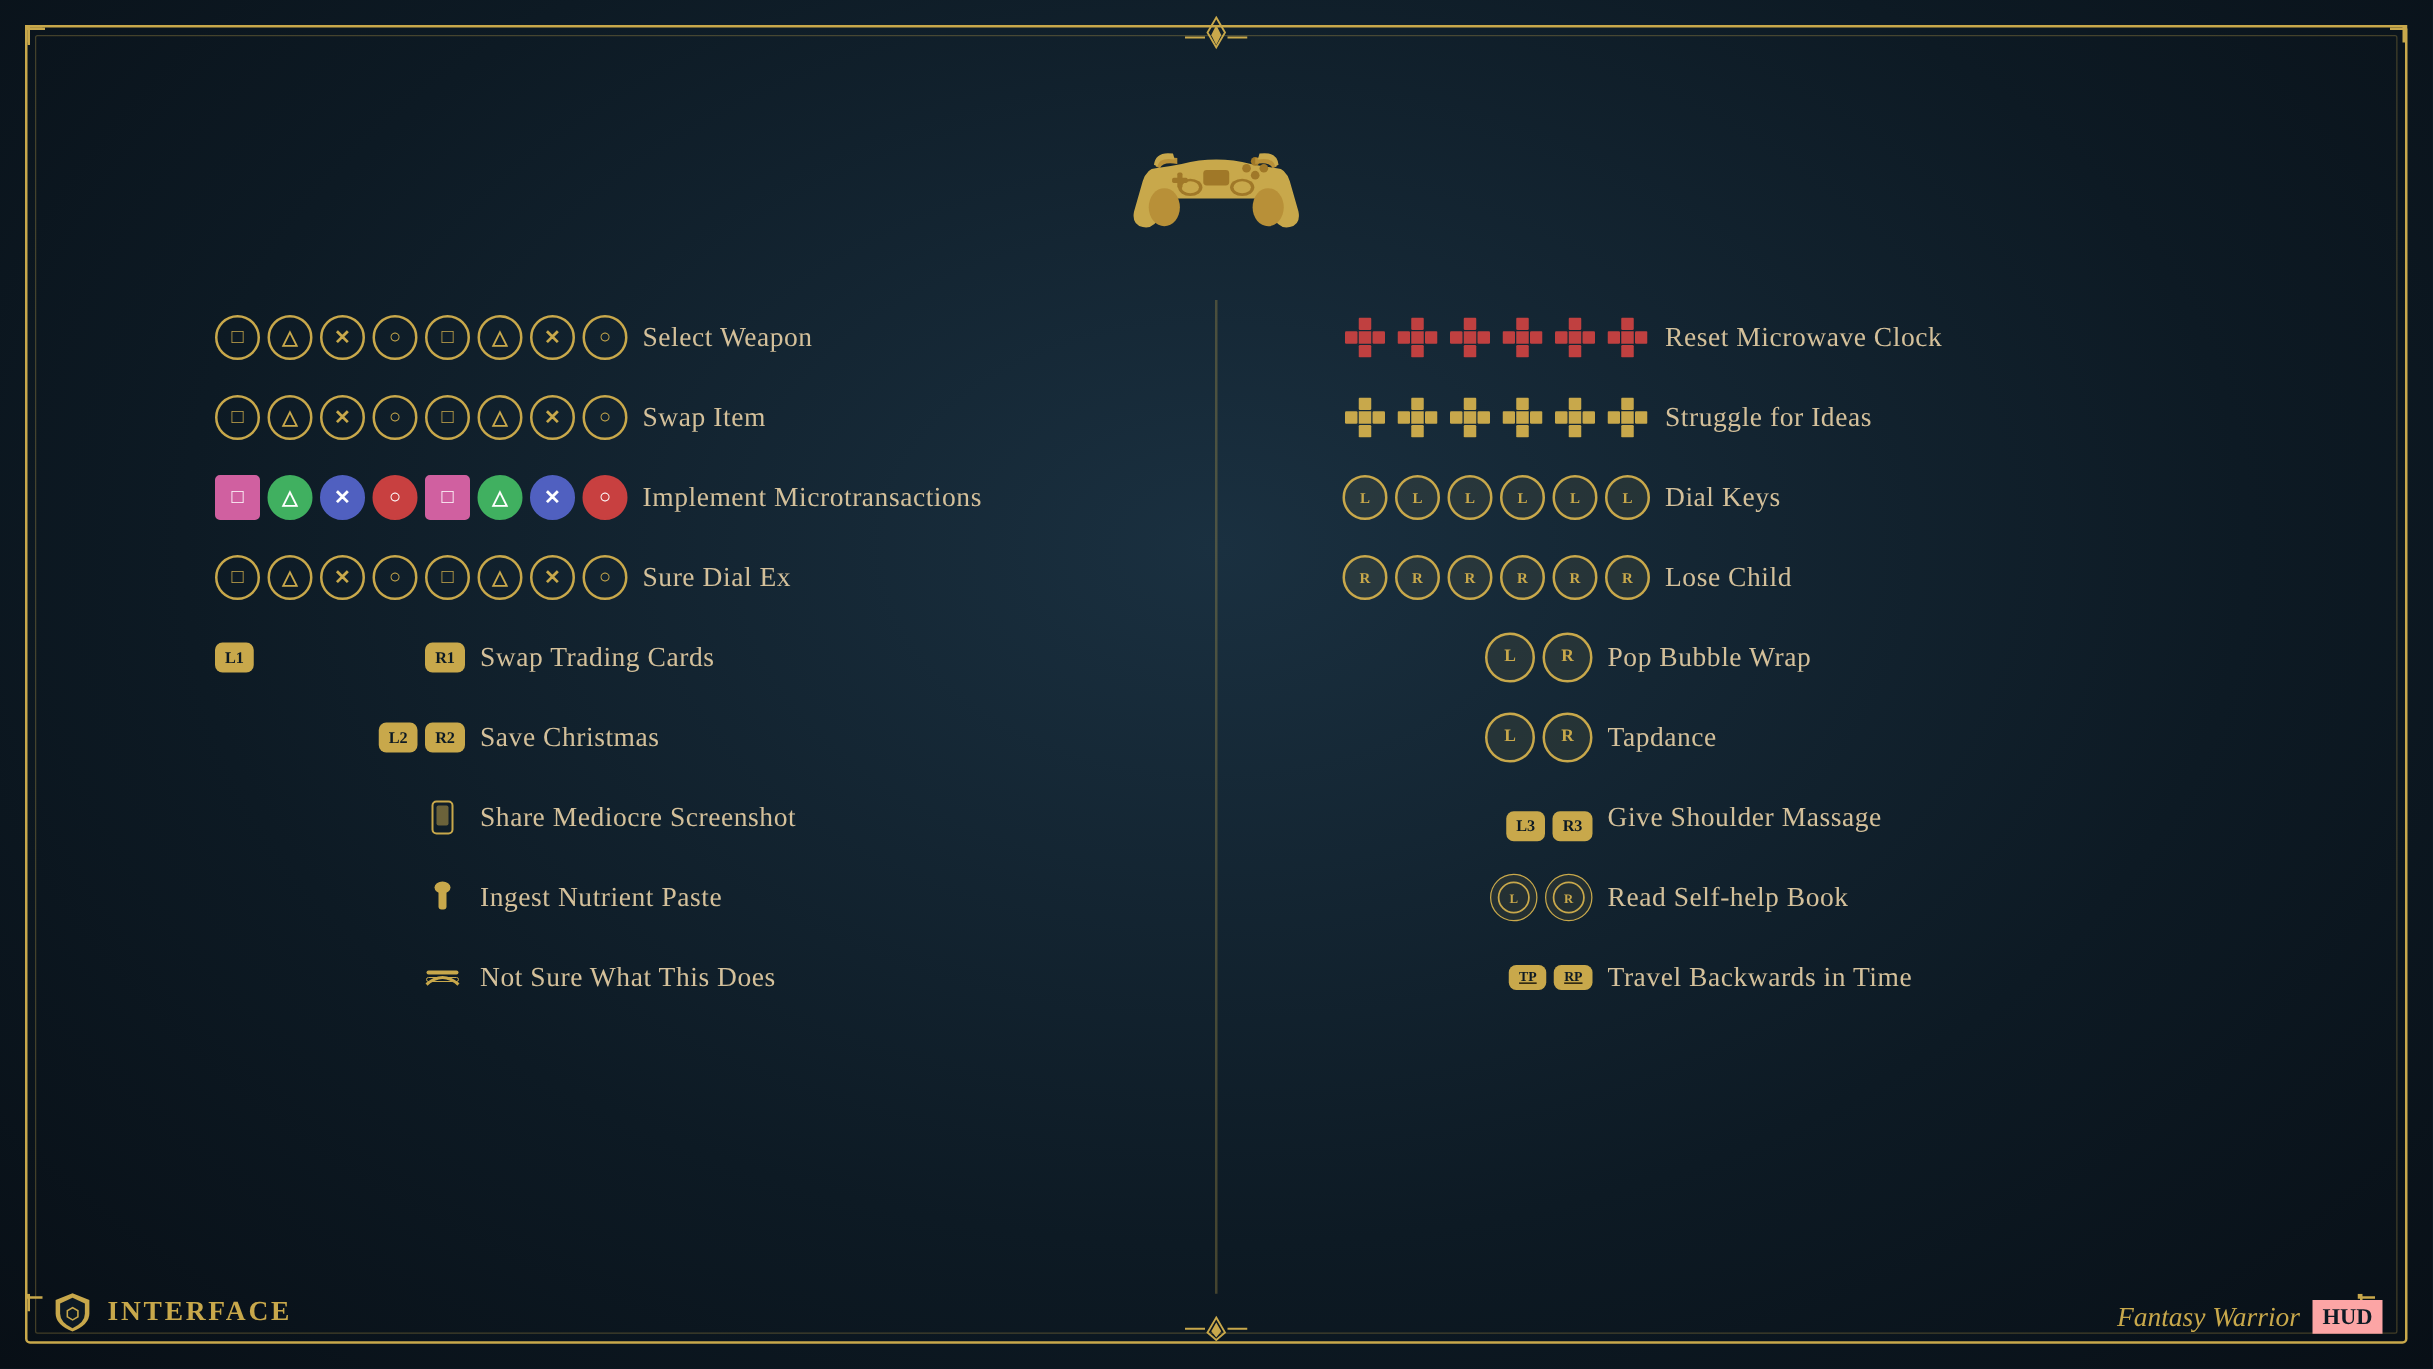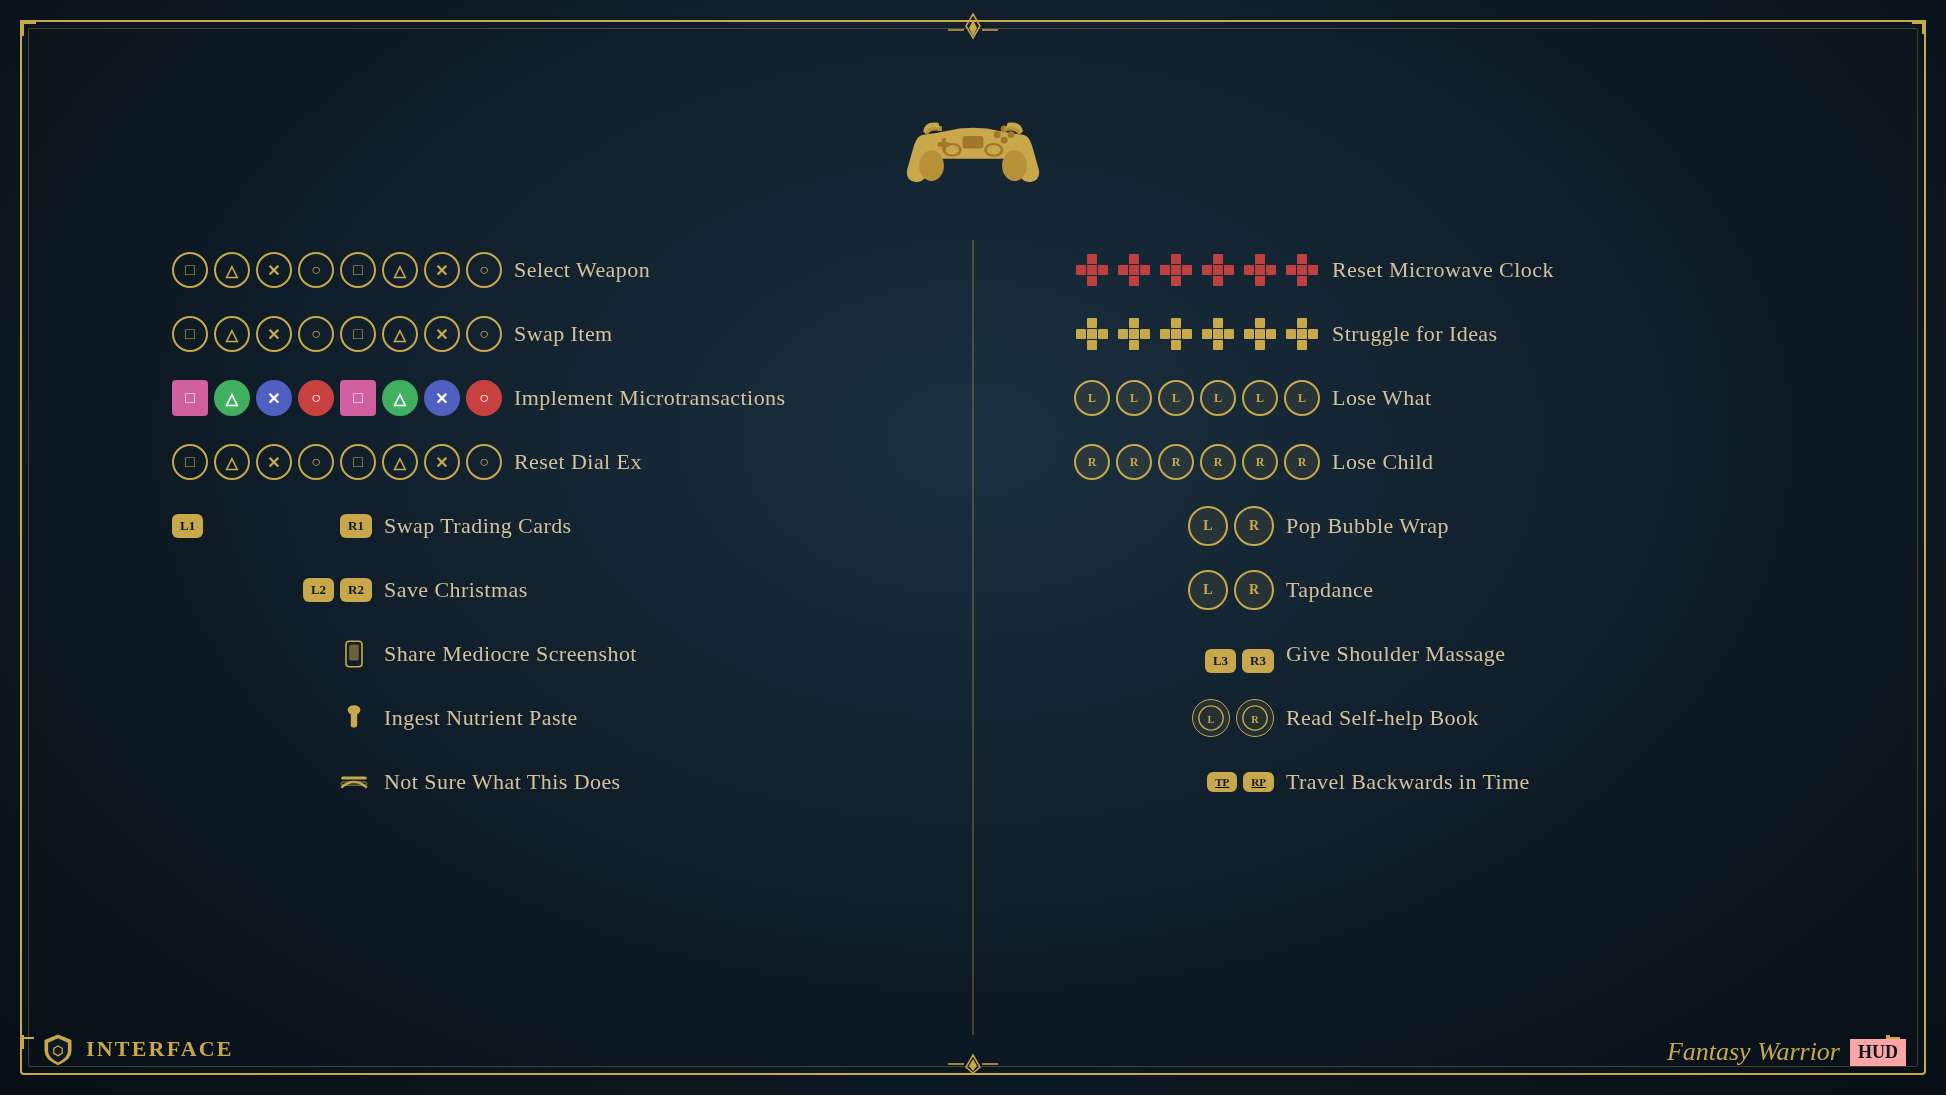--- a/index.html
+++ b/index.html
@@ -251,21 +251,21 @@
 
     .branding-right {
       position: absolute;
       bottom: 28px;
       right: 40px;
       display: flex;
       align-items: center;
       gap: 10px;
     }
     .branding-right .fantasy-text {
-      font-size: 26px;
+      font-size: 22px;
       color: #c8a84b;
       font-family: 'Georgia', serif;
       font-style: italic;
     }
     .branding-right .hud-badge {
       background: #fca5a5;
       color: #0d1a24;
       font-size: 18px;
       font-weight: bold;
       padding: 3px 8px;
@@ -477,21 +477,21 @@
         <div class="ps-btn outline">
             <span>△</span>
           </div>
         <div class="ps-btn outline">
             <span>✕</span>
           </div>
         <div class="ps-btn outline">
             <span>○</span>
           </div>
       </div>
-      <span class="action-label">Reset Dial Ex</span>
+      <span class="action-label">Sure Dial Ex</span>
     </div>
 
     <div class="binding-row">
       <div class="icons-group" style="min-width:200px; justify-content: space-between;">
         <span class="shoulder-btn">L1</span>
         <span class="shoulder-btn">R1</span>
       </div>
       <span class="action-label">Swap Trading Cards</span>
     </div>
 
@@ -668,21 +668,21 @@
 
     <div class="binding-row">
       <div class="icons-group">
         <div class="stick-btn">L</div>
         <div class="stick-btn">L</div>
         <div class="stick-btn">L</div>
         <div class="stick-btn">L</div>
         <div class="stick-btn">L</div>
         <div class="stick-btn">L</div>
       </div>
-      <span class="action-label">Lose What</span>
+      <span class="action-label">Dial Keys</span>
     </div>
 
     <div class="binding-row">
       <div class="icons-group">
         <div class="stick-btn">R</div>
         <div class="stick-btn">R</div>
         <div class="stick-btn">R</div>
         <div class="stick-btn">R</div>
         <div class="stick-btn">R</div>
         <div class="stick-btn">R</div>

